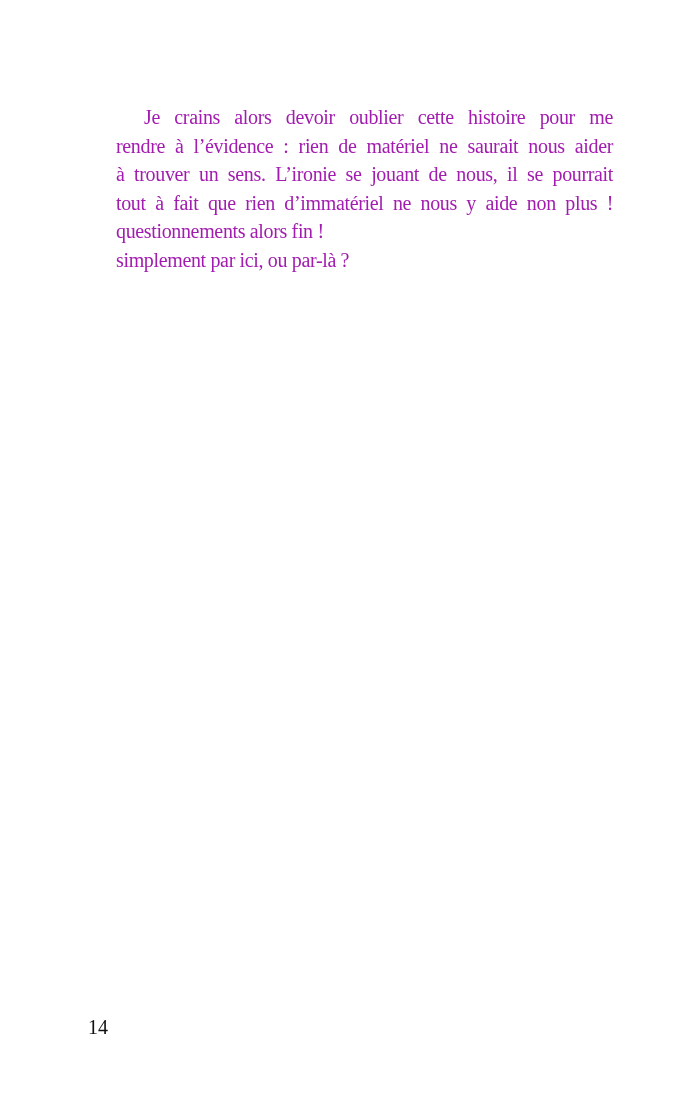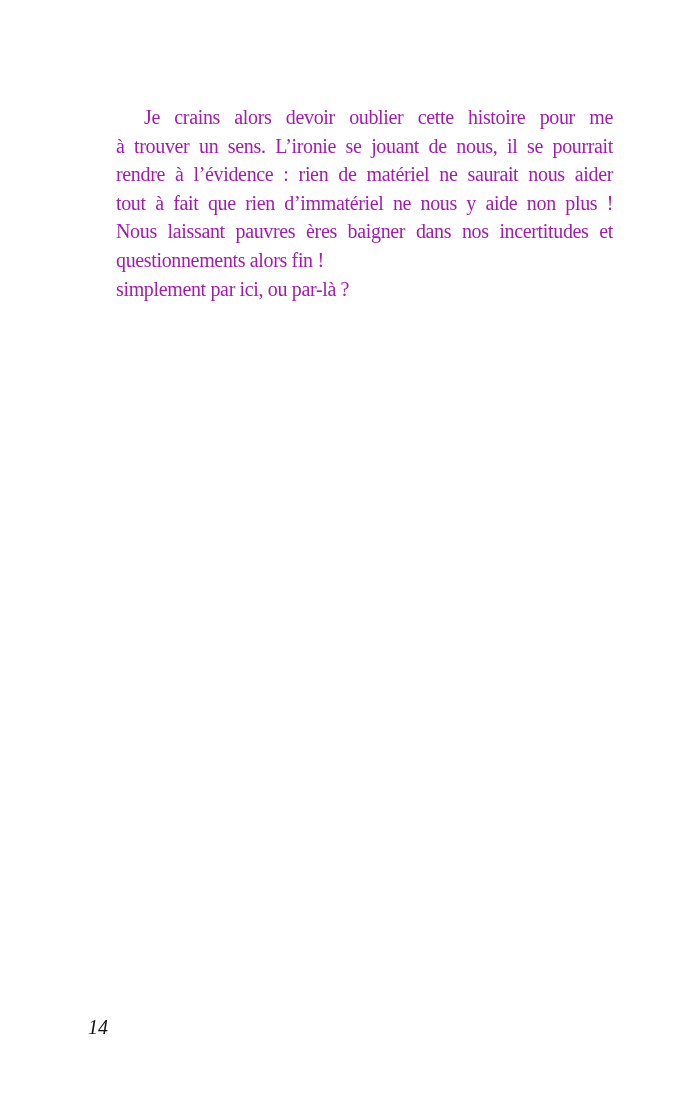--- a/index.html
+++ b/index.html
@@ -46,33 +46,31 @@
       padding-left: 28px;
     }
     .page-number {
       position: absolute;
       left: 88px;
       top: 1015px;
       font-family: "Liberation Serif", "DejaVu Serif", serif;
       font-size: 20px;
       line-height: 24px;
       color: #111111;
-      font-style: italic;
     }
   </style>
 </head>
 <body>
 
 <div class="page">
   <div class="para">
     <span class="line indent">Je crains alors devoir oublier cette histoire pour me</span>
+    <span class="line">rendre à l’évidence : rien de matériel ne saurait nous aider</span>
     <span class="line">à trouver un sens. L’ironie se jouant de nous, il se pourrait</span>
-    <span class="line">rendre à l’évidence : rien de matériel ne saurait nous aider</span>
     <span class="line">tout à fait que rien d’immatériel ne nous y aide non plus !</span>
-    <span class="line">Nous laissant pauvres ères baigner dans nos incertitudes et</span>
     <span class="line last">questionnements alors fin !</span>
   </div>
   <div class="para">
     <span class="line last">simplement par ici, ou par-là ?</span>
   </div>
 </div>
 
 <div class="page-number">14</div>
 
 </body></html>

